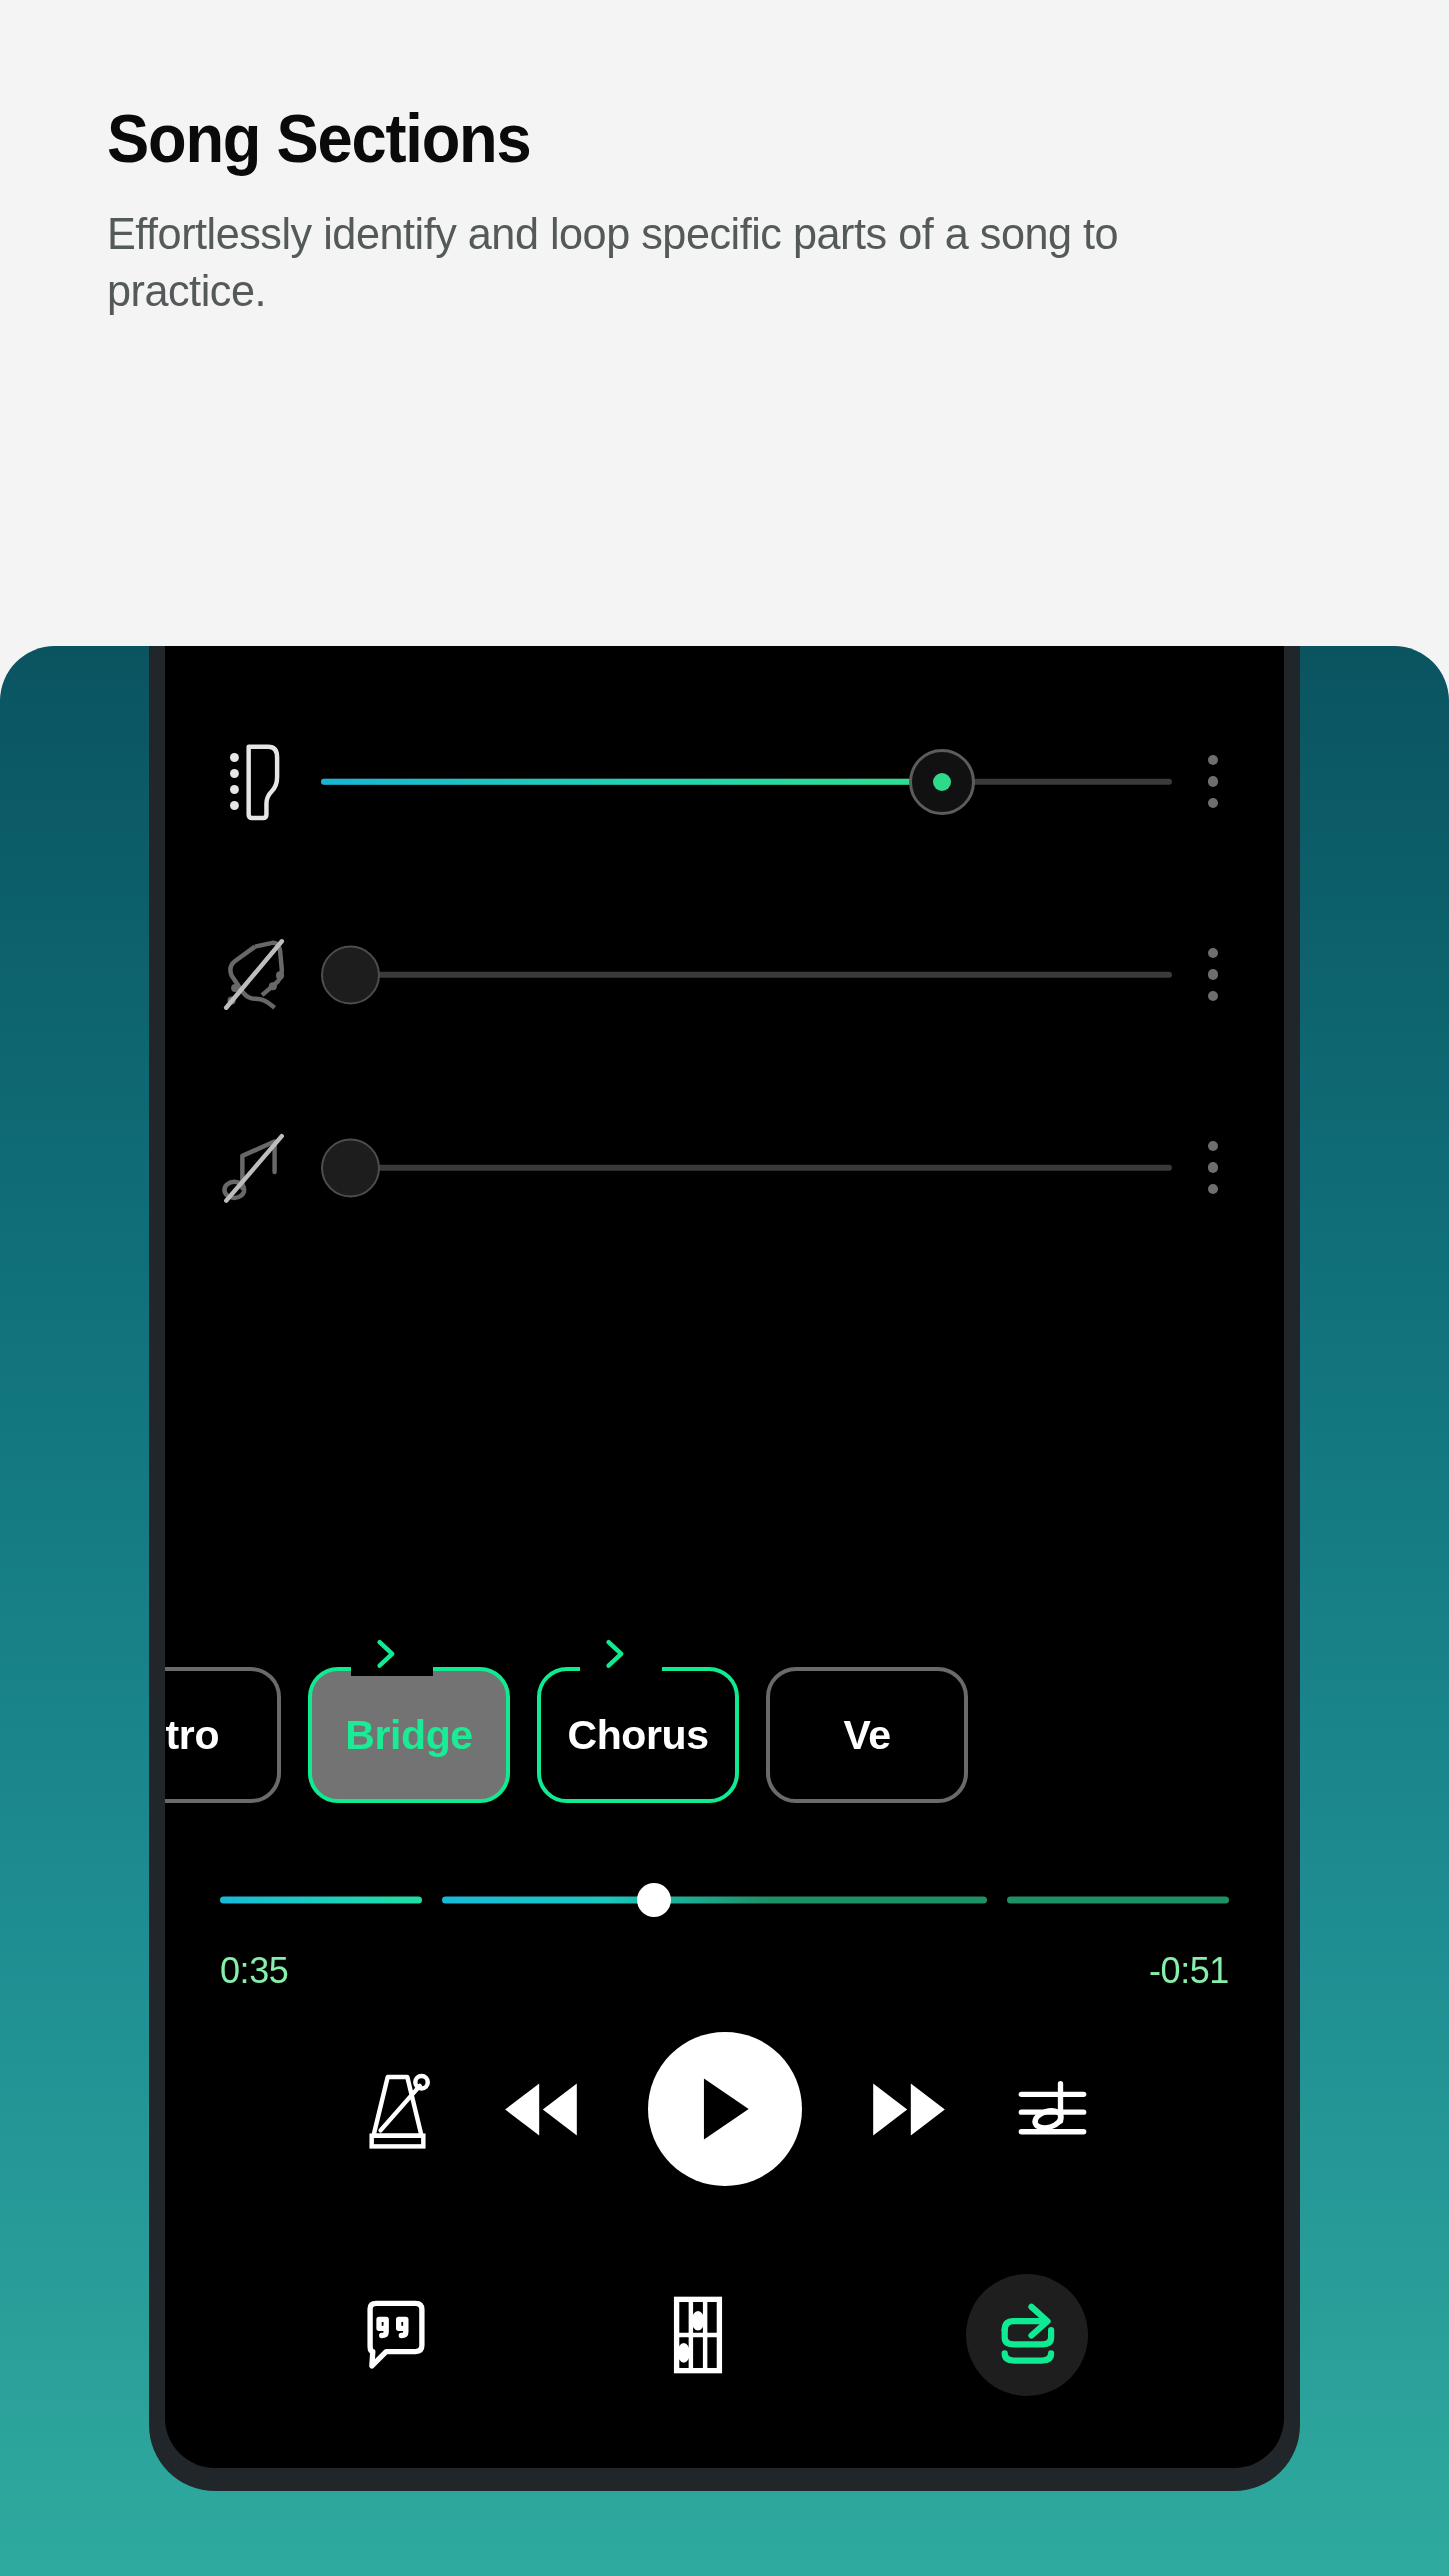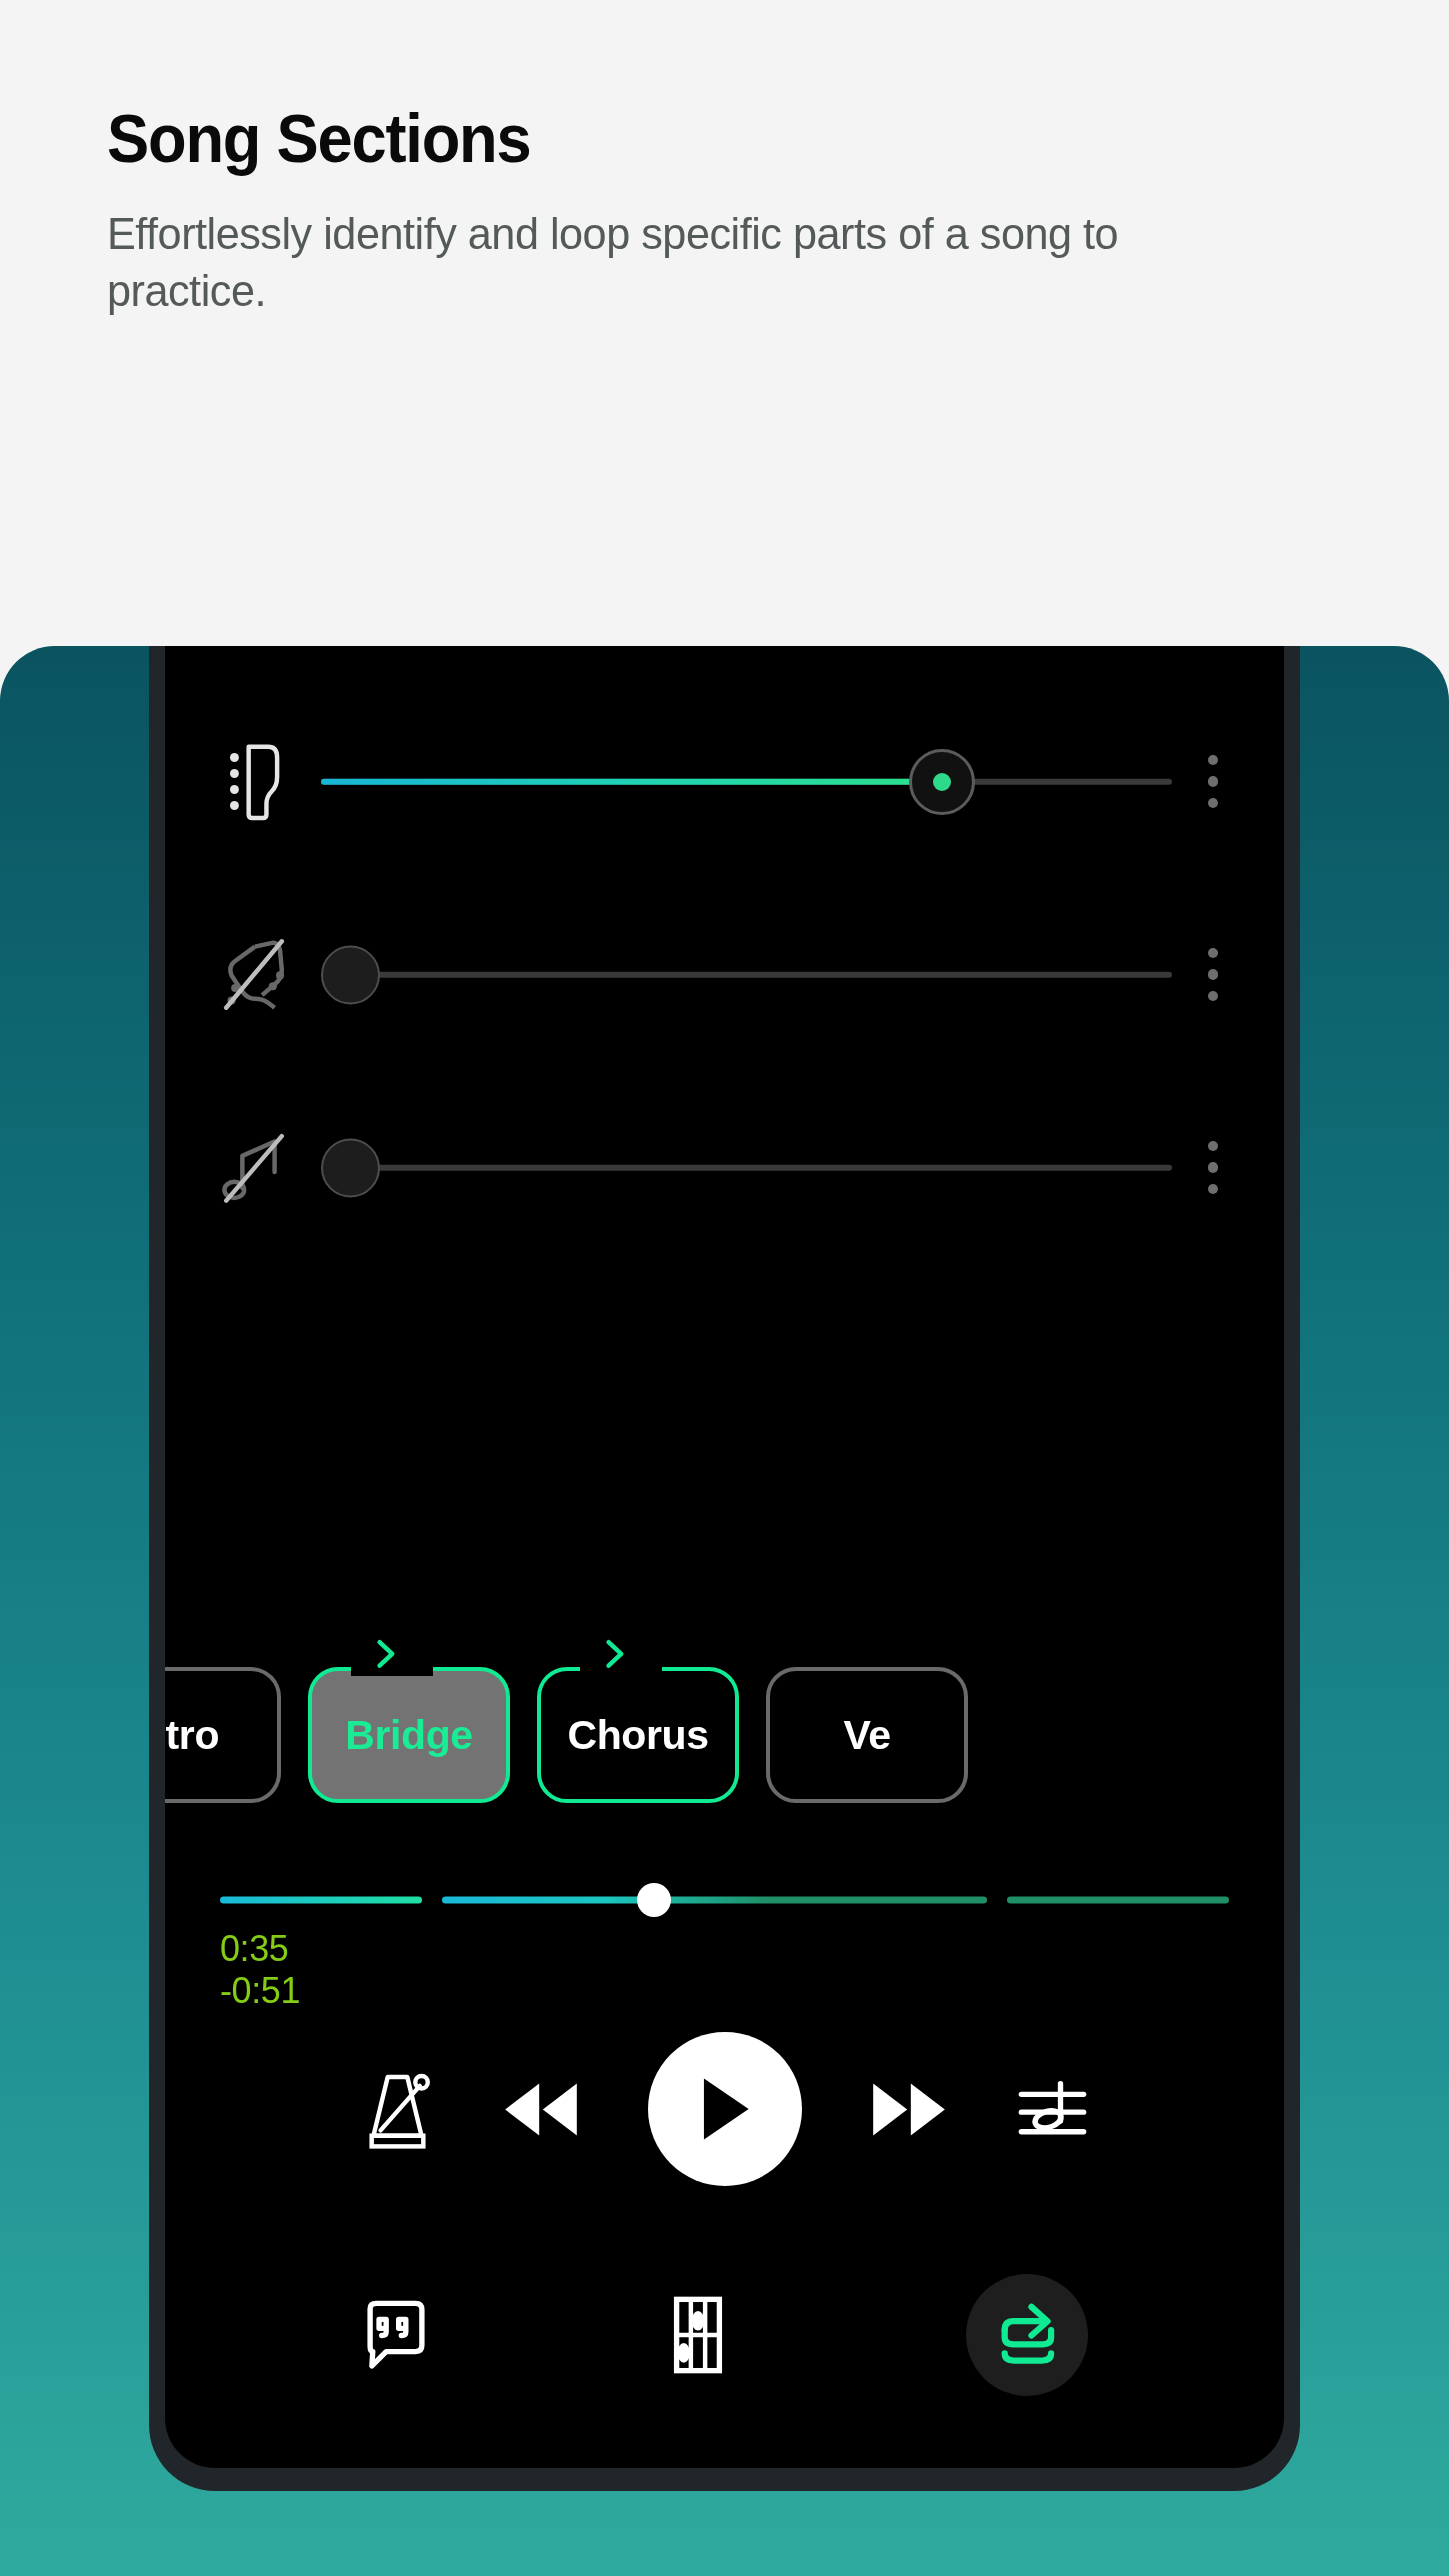--- a/index.html
+++ b/index.html
@@ -116,21 +116,21 @@
   .seg {
     position:absolute; top:50%; height:7.2px; transform:translateY(-50%);
     border-radius:4.5px;
   }
   .pthumb {
     position:absolute; top:50%; width:34px; height:34px; margin-left:-17px;
     transform:translateY(-50%); border-radius:50%; background:#fff;
   }
   .times {
     display:flex; justify-content:space-between;
-    margin-top:13px; font-size:36px; color:#84cc16; letter-spacing:-0.4px;flex-direction:column;
+    margin-top:35px; font-size:36px; color:#86efac; letter-spacing:-0.4px;
   }
 
   
   .transport {
     position:absolute; left:0; right:0; top:1369px; height:188px;
     display:flex; align-items:center; justify-content:center; gap:64px;
   }
   .tbtn { display:flex; align-items:center; justify-content:center; }
   .play-btn {
     width:154px; height:154px; border-radius:50%; background:#fff;

